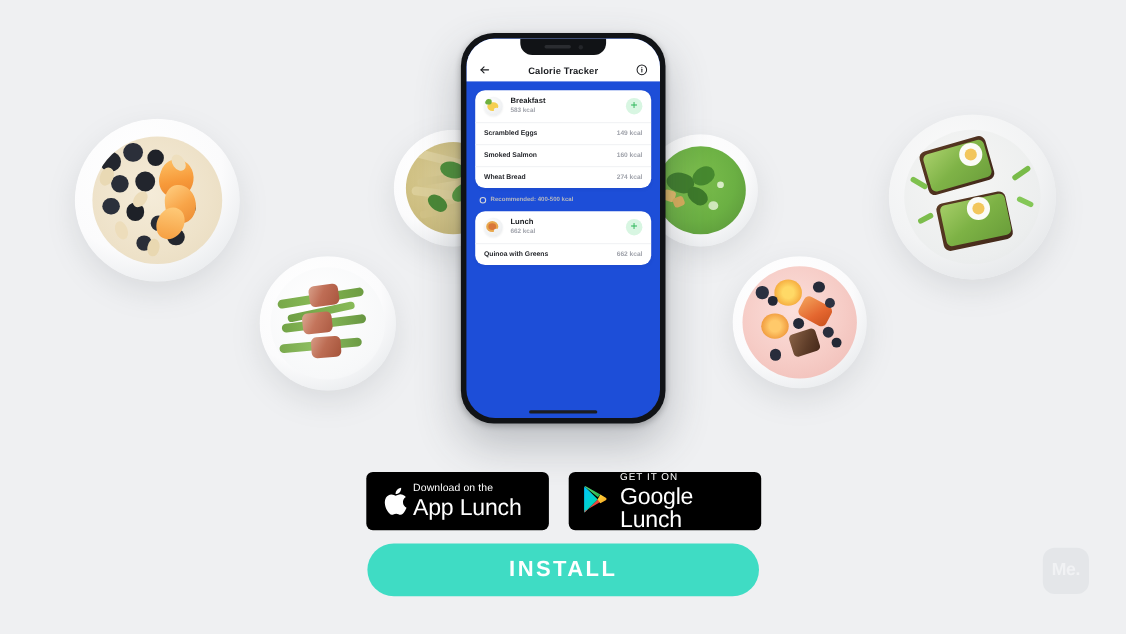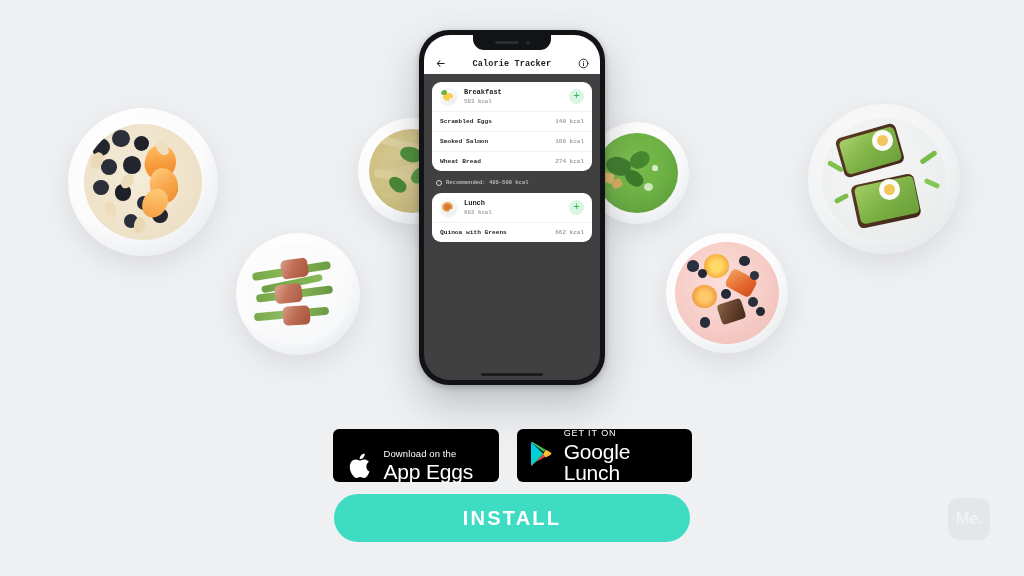--- a/index.html
+++ b/index.html
@@ -30,21 +30,21 @@
   #phone {
     position: absolute; left: 419px; top: 30px;
     width: 186px; height: 355px;
     background: #111316;
     border-radius: 30px;
     box-shadow: 0 18px 40px rgba(60,65,75,0.30), 0 2px 6px rgba(0,0,0,.25);
     padding: 5px;
   }
   #phone .screen {
     position: relative; width: 100%; height: 100%;
-    background: #404040; border-radius: 26px; overflow: hidden; font-family: Liberation Mono, monospace;
+    background: #1d4ed8; border-radius: 26px; overflow: hidden;
   }
   .notch {
     position: absolute; top: 0; left: 50%; transform: translateX(-50%);
     width: 78px; height: 15px; background: #111316;
     border-bottom-left-radius: 11px; border-bottom-right-radius: 11px;
     z-index: 5; display: flex; align-items: center; justify-content: center; gap: 7px;
   }
   .speaker { width: 24px; height: 3px; border-radius: 2px; background: #2a2c30; }
   .camera  { width: 4px; height: 4px; border-radius: 50%; background: #232529; }
 
@@ -104,21 +104,21 @@
     position: absolute; bottom: 4px; left: 50%; transform: translateX(-50%);
     width: 62px; height: 3px; border-radius: 2px; background: #1b1d21;
   }
 
   
   .badges { position: absolute; left: 0; right: 0; top: 429px; display: flex; justify-content: center; gap: 18px; }
   .badge {
     background: #000; border-radius: 6px; display: flex; align-items: center;
     color: #fff; height: 53px;
   }
-  .badge.apple { width: 166px; padding: 0 14px; gap: 10px; align-items: flex-end; }
+  .badge.apple { width: 166px; padding: 0 14px; gap: 2px; }
   .badge.gplay { width: 175px; padding: 0 13px; gap: 10px; }
   .badge-txt { display: flex; flex-direction: column; line-height: 1; }
   .badge-small { font-size: 9.5px; font-weight: 400; letter-spacing: .1px; }
   .badge-small.caps { font-size: 9px; letter-spacing: .9px; }
   .badge-big { font-size: 21px; font-weight: 500; letter-spacing: -.2px; margin-top: 3px; }
   .apple-logo { width: 27px; height: 32px; }
   .gplay-logo { width: 27px; height: 30px; }
 
   
   #install {
@@ -353,21 +353,21 @@
 
     <div class="badge apple">
       <div class="apple-logo">
         <svg viewBox="0 0 24 28" fill="#ffffff">
           <path d="M17.2 14.6c0-2.7 2.2-4 2.3-4.1-1.3-1.8-3.2-2.1-3.9-2.1-1.7-.2-3.3 1-4.1 1-.9 0-2.2-1-3.6-1-1.8 0-3.6 1.1-4.5 2.7-1.9 3.3-.5 8.3 1.4 11 .9 1.3 2 2.8 3.4 2.8 1.4-.1 1.9-.9 3.5-.9 1.6 0 2.1.9 3.5.9 1.5 0 2.4-1.3 3.3-2.7 1-1.5 1.5-3 1.5-3.1-.1 0-2.8-1.1-2.8-4.5z"></path>
           <path d="M14.6 6.6c.8-.9 1.3-2.2 1.1-3.5-1.1 0-2.5.8-3.3 1.7-.7.8-1.3 2.1-1.2 3.3 1.3.1 2.6-.6 3.4-1.5z"></path>
         </svg>
       </div>
       <div class="badge-txt">
         <span class="badge-small">Download on the</span>
-        <span class="badge-big">App Eggs</span>
+        <span class="badge-big">App Lunch</span>
       </div>
     </div>
 
     <div class="badge gplay">
       <div class="gplay-logo">
         <svg viewBox="0 0 24 26">
           <defs>
             <linearGradient id="gpB" x1="0" y1="0" x2="1" y2="1">
               <stop offset="0" stop-color="#00c3ff"></stop>
                 <stop offset="1" stop-color="#00e0a0"></stop>

